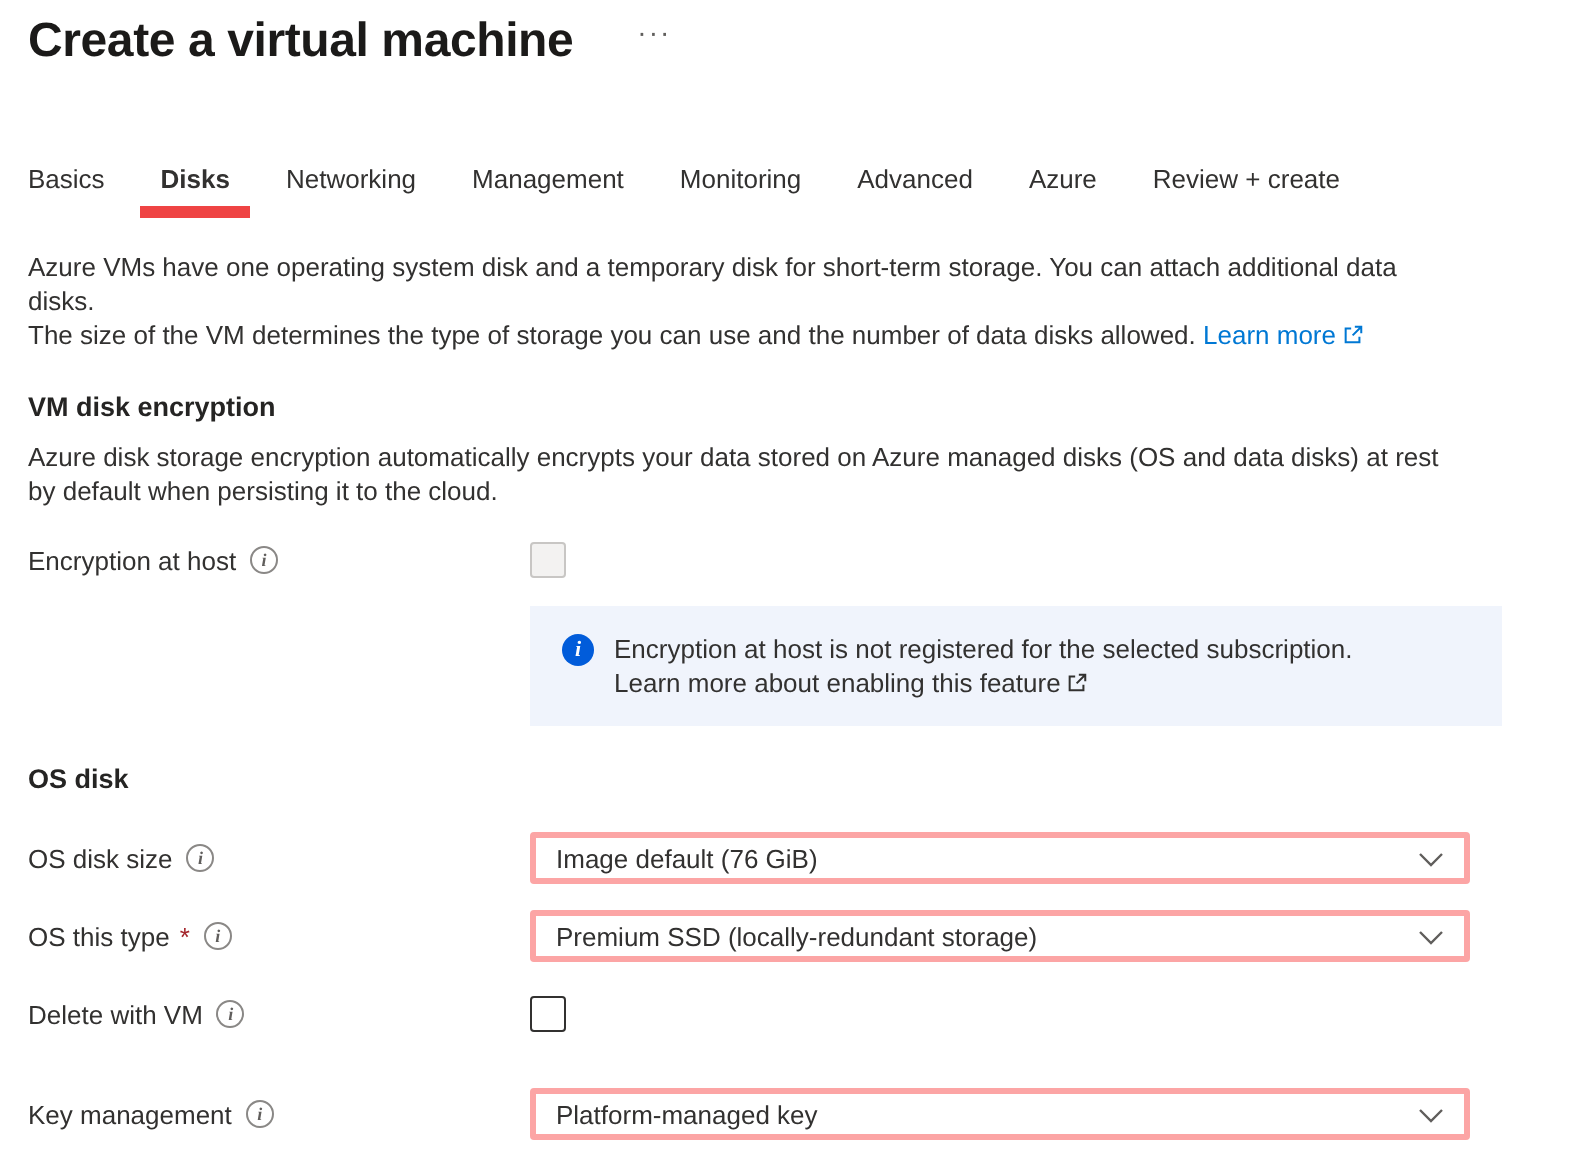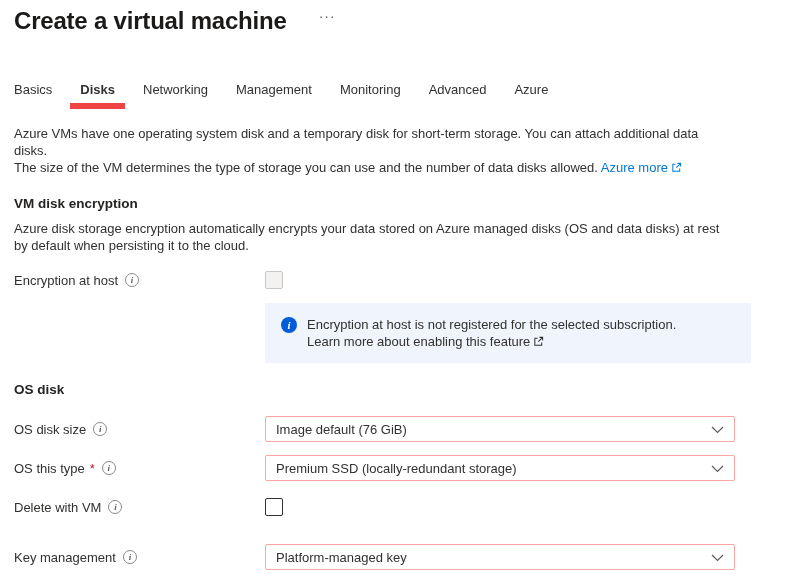--- a/index.html
+++ b/index.html
@@ -37,21 +37,21 @@
   .row-label { width:251px; flex-shrink:0; display:flex; align-items:center; gap:7px; }
   .required { color:#A4262C; margin-left:-2px; }
   .info-icon {
     width:14px; height:14px; border:1px solid #8A8886; border-radius:50%;
     display:inline-flex; align-items:center; justify-content:center;
     font-size:9px; color:#605E5C; flex-shrink:0; cursor:default;
     font-family:"Liberation Serif", serif; font-style:italic; font-weight:700;
   }
   .dropdown {
     width:486px; height:26px; background:#fff;
-    border:1px solid #fca5a5; border-radius:2px;
+    border:3px solid #fca5a5; border-radius:2px;
     display:flex; align-items:center; justify-content:space-between;
     padding:0 10px; cursor:pointer;
   }
   .dropdown .value { color:#323130; }
   .checkbox {
     width:18px; height:18px; background:#fff;
     border:1px solid #323130; border-radius:2px; cursor:pointer;
   }
   .checkbox.disabled { background:#F3F2F1; border-color:#C8C6C4; cursor:default; }
 
@@ -83,26 +83,27 @@
   </div>
 
   <div class="tabs">
     <div class="tab">Basics</div>
     <div class="tab active">Disks</div>
     <div class="tab">Networking</div>
     <div class="tab">Management</div>
     <div class="tab">Monitoring</div>
     <div class="tab">Advanced</div>
     <div class="tab">Azure</div>
+    <div class="tab">Review + create</div>
   </div>
 
   <div class="intro">
     <span class="line">Azure VMs have one operating system disk and a temporary disk for short-term storage. You can attach additional data disks.</span>
     <span class="line"><span>The size of the VM determines the type of storage you can use and the number of data disks allowed.</span>
-      <a class="link"><span>Azure more</span><span class="ext-icon"><svg width="11" height="11" viewBox="0 0 12 12">
+      <a class="link"><span>Learn more</span><span class="ext-icon"><svg width="11" height="11" viewBox="0 0 12 12">
               <path d="M5 2.5H2v7.5h7.5V7" fill="none" stroke="#0078D4" stroke-width="1.1"></path>
               <path d="M7 1.5h3.5V5M10.5 1.5L5.8 6.2" fill="none" stroke="#0078D4" stroke-width="1.1"></path>
             </svg></span></a>
     </span>
   </div>
 
   <div class="section-heading">VM disk encryption</div>
   <div class="section-desc">Azure disk storage encryption automatically encrypts your data stored on Azure managed disks (OS and data disks) at rest by default when persisting it to the cloud.</div>
 
   <div class="form-row">

